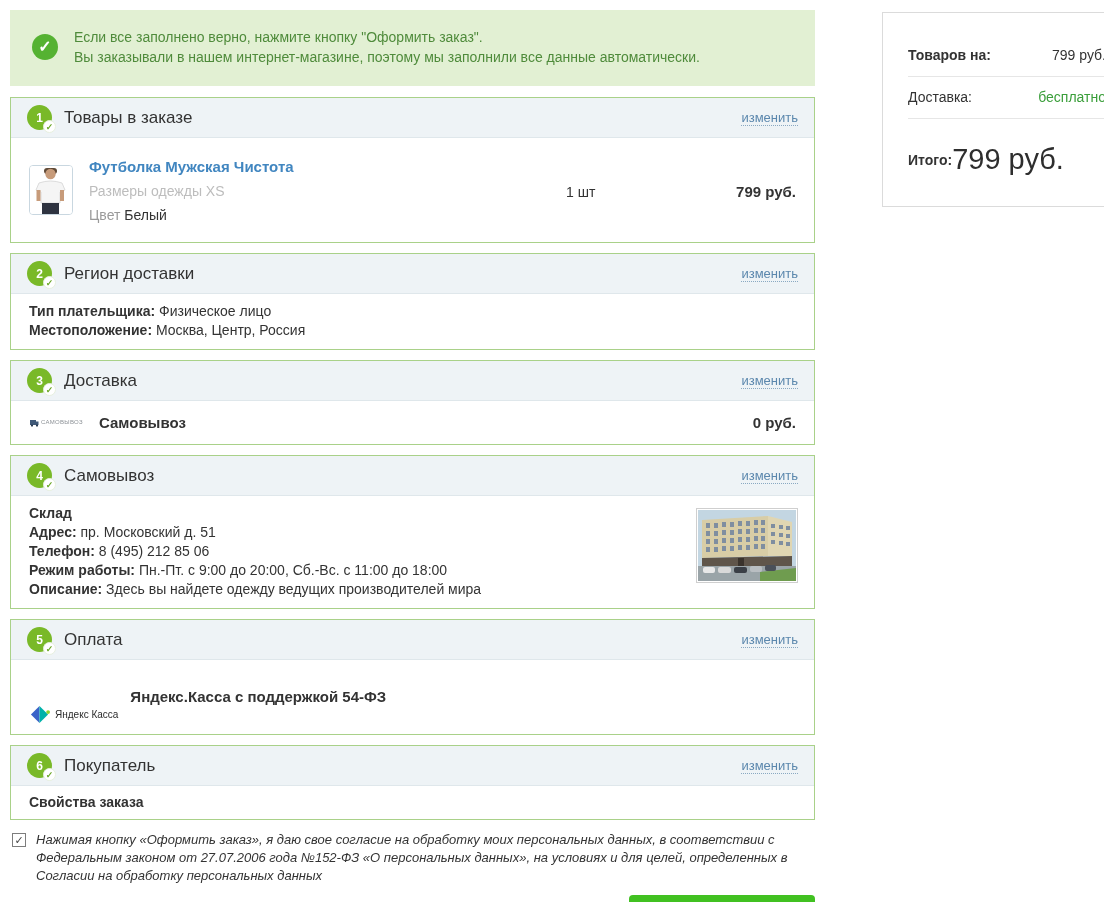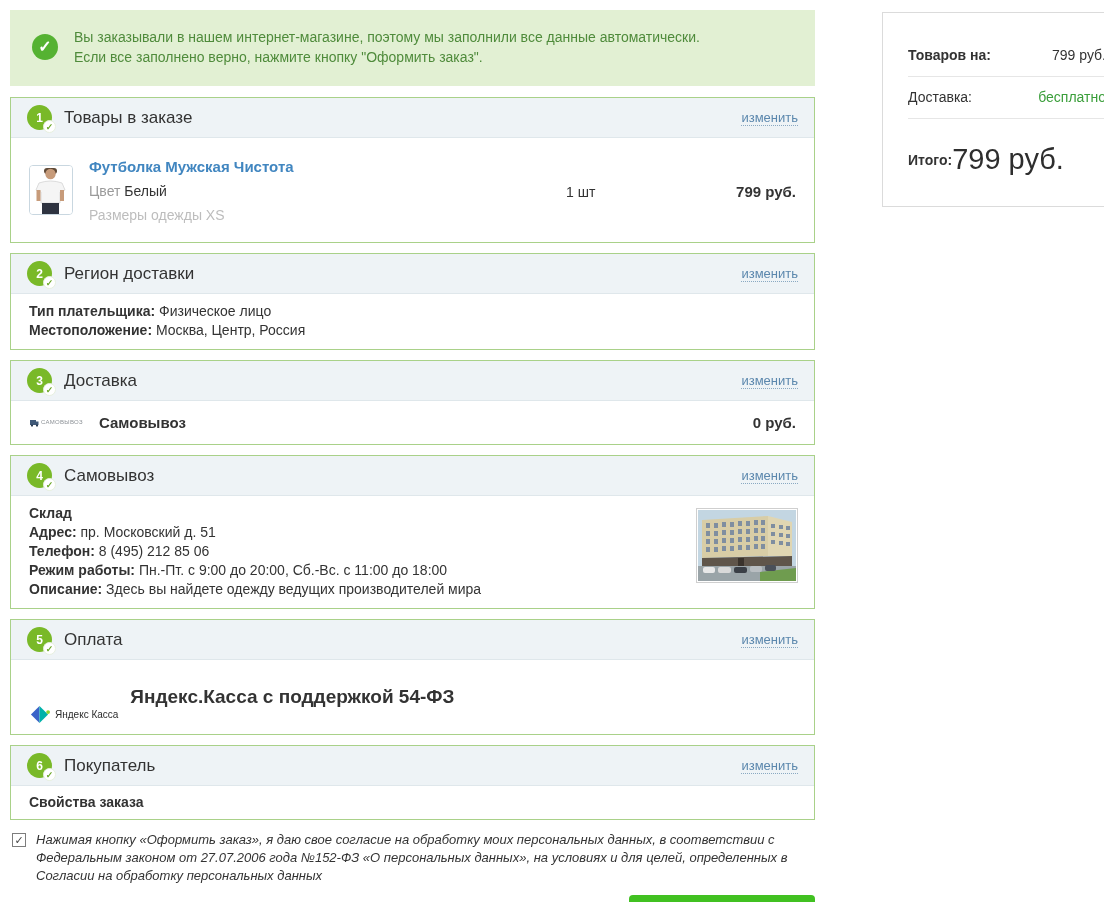--- a/index.html
+++ b/index.html
@@ -82,21 +82,21 @@
   .store-photo {
     position:absolute; right:16px; top:12px; width:102px; height:75px;
     border:1px solid #cfcfcf; padding:1px; background:#fff; cursor:pointer;
   }
   .store-photo svg { display:block; }
 
   
   .pay-row { display:flex; align-items:center; min-height:25px; }
   .pay-logo { display:flex; align-items:center; margin-right:12px; flex:0 0 auto;margin-top:36px; }
   .pay-logo-text { font-size:10px; color:#2b2b2b; margin-left:5px; }
-  .pay-name { font-weight:bold; font-size:19px; }
+  .pay-name { font-weight:bold; font-size:15px; }
 
   .props-title { font-weight:bold; font-size:14px; }
 
   
   .consent { margin-top:11px; display:flex; align-items:flex-start; }
   .checkbox {
     width:14px; height:14px; border:1px solid #7d7d7d; background:#fff;
     margin:2px 10px 0 2px; flex:0 0 auto; cursor:pointer;
     display:flex; align-items:center; justify-content:center;
     font-size:11px; color:#444; line-height:1;
@@ -126,22 +126,22 @@
   .total-label { font-weight:bold; font-size:14px; }
   .total-value { font-size:29px; color:#2e2e2e; }
 </style>
 </head>
 <body>
 
 <div class="main">
 
   <div class="banner">
     <span class="banner-icon">✓</span>
+    <div>Если все заполнено верно, нажмите кнопку "Оформить заказ".</div>
     <div>Вы заказывали в нашем интернет-магазине, поэтому мы заполнили все данные автоматически.</div>
-    <div>Если все заполнено верно, нажмите кнопку "Оформить заказ".</div>
   </div>
 
   <div class="section">
     <div class="section-header">
       <span class="badge">
         <span>1</span>
         <span class="badge-check">✓</span>
       </span>
       <span class="section-title">Товары в заказе</span>
       <a class="edit-link">изменить</a>
@@ -154,25 +154,25 @@
             <rect x="14" y="2" width="13" height="6" rx="3" fill="#5f4a38"></rect>
             <circle cx="20.5" cy="8" r="5.2" fill="#c79b7a"></circle>
             <path d="M9 17 Q20.5 13 32 17 L35 24 L30 26 L30 37 L11 37 L11 26 L6 24 Z" fill="#f5f5f5" stroke="#dcdcdc" stroke-width="1"></path>
             <rect x="6.5" y="24" width="4" height="11" fill="#c79b7a"></rect>
             <rect x="30" y="24" width="4" height="11" fill="#c79b7a"></rect>
             <rect x="12" y="37" width="17" height="11" fill="#2e3340"></rect>
           </svg>
         </span>
         <div class="p-info">
           <a class="p-title">Футболка Мужская Чистота</a>
+          <div class="p-line p-size">Размеры одежды XS</div>
           <div class="p-line">
             <span class="p-muted">Цвет</span>
             <span>Белый</span>
           </div>
-          <div class="p-line p-size">Размеры одежды XS</div>
         </div>
         <div class="p-qty">1 шт</div>
         <div class="p-price">799 руб.</div>
       </div>
     </div>
   </div>
 
   <div class="section">
     <div class="section-header">
       <span class="badge">

